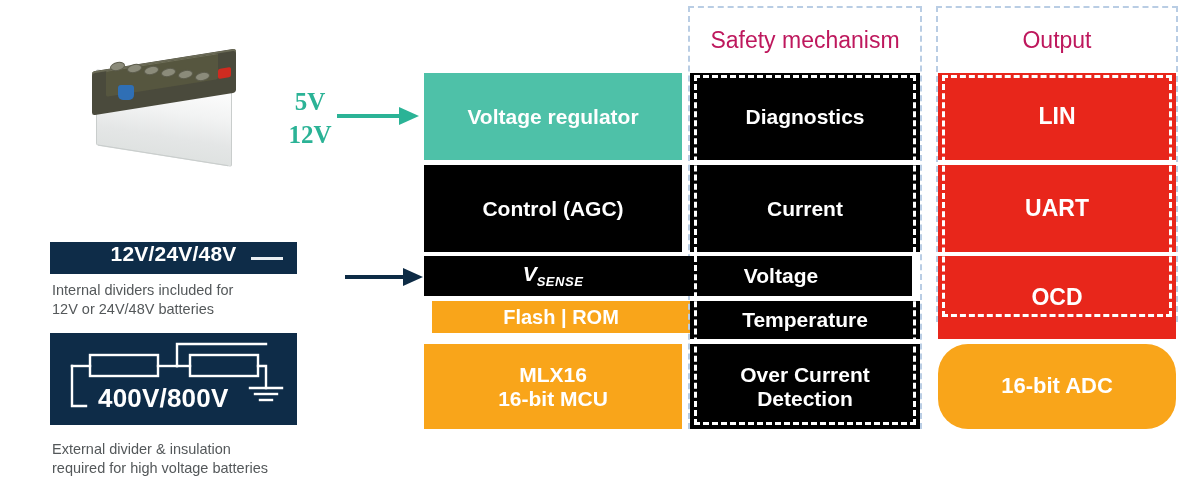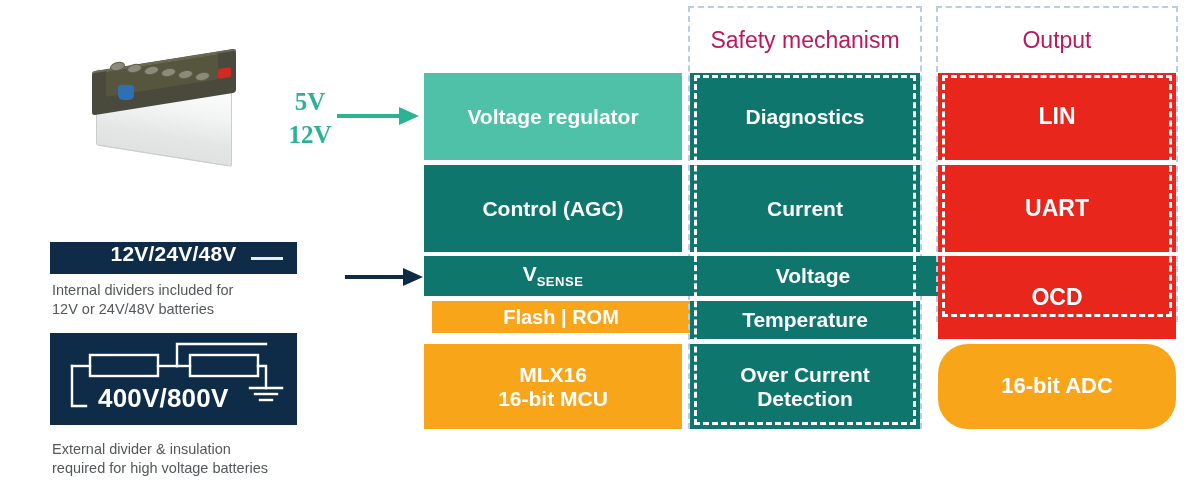--- a/index.html
+++ b/index.html
@@ -93,21 +93,21 @@
     position:absolute; left:48px; top:50px; color:#fff;
     font-size:26px; font-weight:bold; letter-spacing:0.2px;
   }
   .blk {
     position:absolute; display:flex; align-items:center; justify-content:center;
     text-align:center; color:#ffffff; font-weight:bold;
     font-family:"Liberation Sans", sans-serif;
     line-height:1.12;
   }
   .blk.teal  { background:#4ec1a8; }
-  .blk.navy  { background:#0f766e; }
+  .blk.navy  { background:#000000; }
   .blk.orange{ background:#f9a51a; }
   .blk.red   { background:#e8261b; }
 
   .col-hdr {
     position:absolute; color:#be185d; font-size:23px; text-align:center;
     font-family:"Liberation Sans", sans-serif; font-weight:normal;
   }
   .dashbox {
     position:absolute; border:2px dashed #b9cde4;
     pointer-events:none;
@@ -189,21 +189,21 @@
   </div>
 
   <div class="blk teal" style="left:424px; top:73px; width:258px; height:87px; font-size:21px;">
     <span>Voltage regulator</span>
   </div>
 
   <div class="blk navy" style="left:424px; top:165px; width:258px; height:87px; font-size:21px; flex-direction:column;">
     <span>Control (AGC)</span>
   </div>
 
-  <div class="blk navy" style="left:424px; top:256px; width:258px; height:40px; font-size:21px;">
+  <div class="blk navy" style="left:424px; top:256px; width:258px; height:40px; font-size:21px;font-style:italic;">
     <span><span>V</span><span class="vsense-sub">SENSE</span></span>
   </div>
 
   <div class="blk orange" style="left:432px; top:301px; width:258px; height:32px; font-size:20px;">
     <span>Flash | ROM</span>
   </div>
 
   <div class="blk orange" style="left:424px; top:344px; width:258px; height:85px; font-size:21px; flex-direction:column;">
     <span>MLX16</span>
     <span>16-bit MCU</span>
@@ -211,21 +211,21 @@
 
   <div class="dashbox" style="left:688px; top:6px; width:234px; height:423px;"></div>
   <div class="col-hdr" style="left:688px; top:27px; width:234px;">Safety mechanism</div>
 
   <div class="blk navy" style="left:690px; top:73px; width:230px; height:87px; font-size:21px;">
     <span>Diagnostics</span>
   </div>
   <div class="blk navy" style="left:690px; top:165px; width:230px; height:87px; font-size:21px;">
     <span>Current</span>
   </div>
-  <div class="blk navy" style="left:682px; top:256px; width:262px; height:40px; font-size:21px;">
+  <div class="blk navy" style="left:650px; top:256px; width:262px; height:40px; font-size:21px;">
     <span>Voltage</span>
   </div>
   <div class="blk navy" style="left:690px; top:301px; width:230px; height:38px; font-size:21px;">
     <span>Temperature</span>
   </div>
   <div class="blk navy" style="left:690px; top:344px; width:230px; height:85px; font-size:21px; flex-direction:column;">
     <span>Over Current</span>
     <span>Detection</span>
   </div>
   <div class="dashbox-inner" style="left:694px; top:75px; width:222px; height:350px;"></div>

